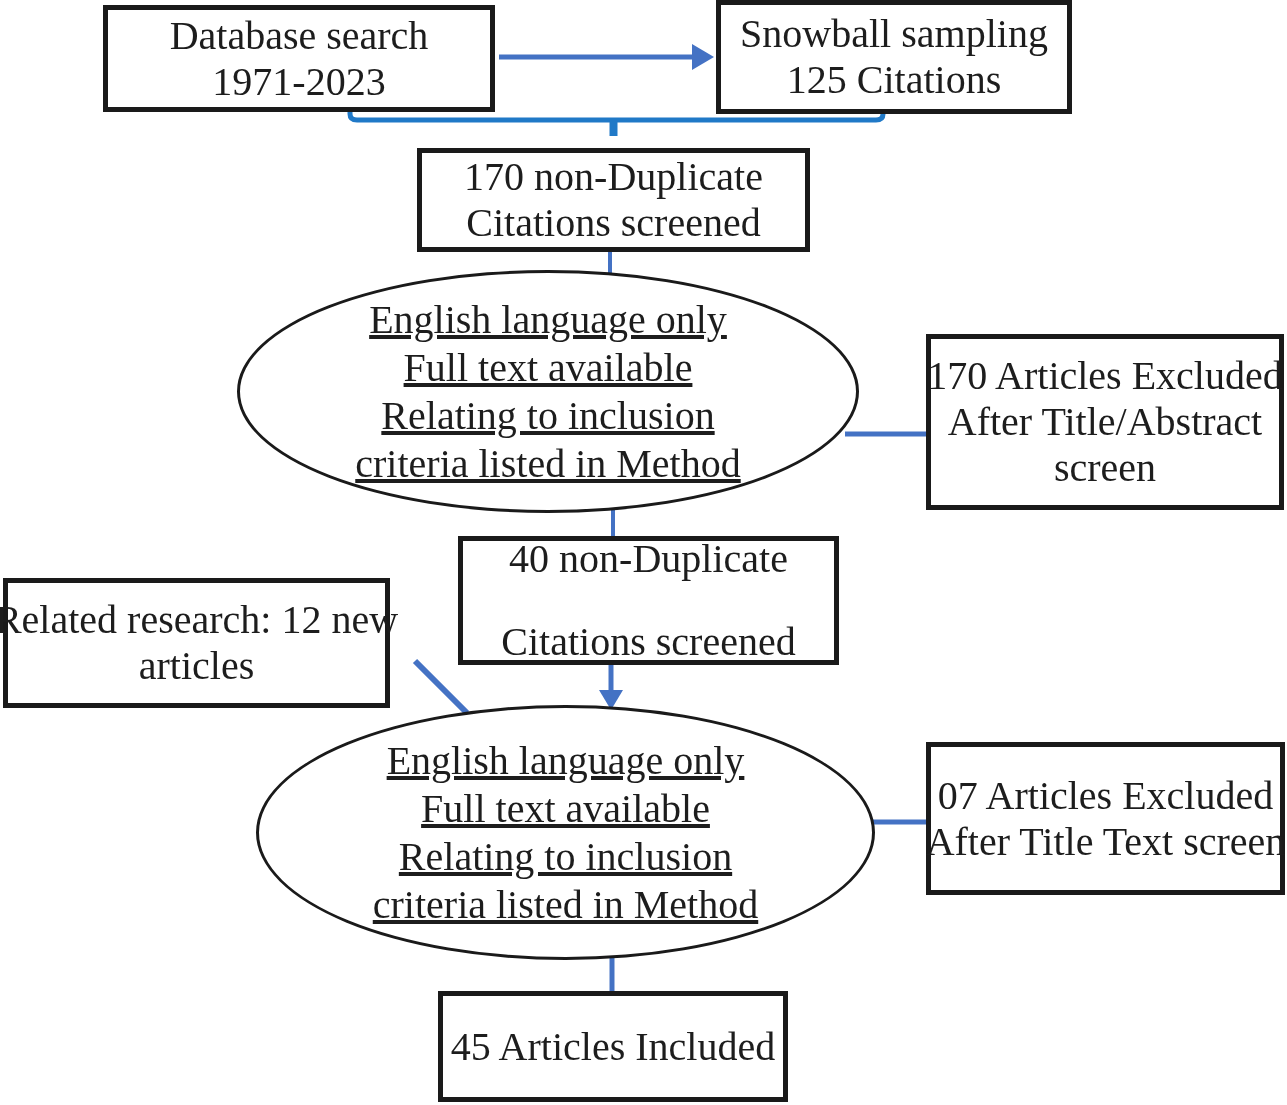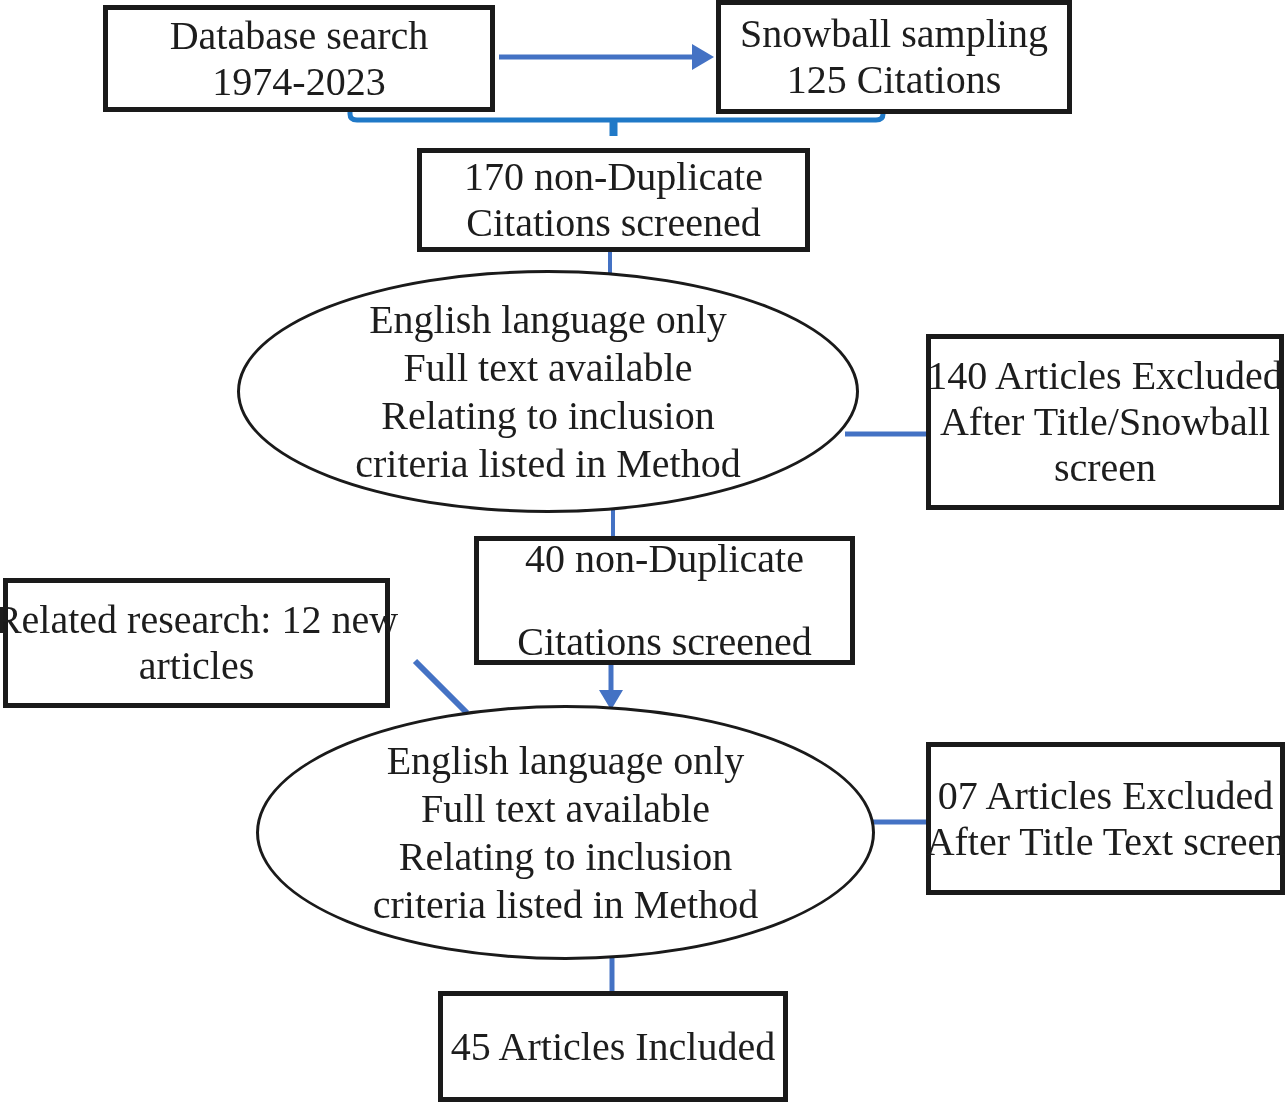--- a/index.html
+++ b/index.html
@@ -32,20 +32,21 @@
     align-items: center;
     text-align: center;
     z-index: 2;
   }
   .rect {
     border: 5px solid #1a1a1a;
   }
   .ellipse {
     border: 3px solid #1a1a1a;
     border-radius: 50%;
+    text-decoration: underline;
   }
   .node .line {
     font-size: 40px;
     line-height: 46px;
     white-space: nowrap;
   }
   .ellipse .line {
     line-height: 48px;
   }
 </style>
@@ -73,47 +74,47 @@
 
     <line x1="415" y1="661" x2="467" y2="713" stroke-width="6" stroke="#4472C4"></line>
 
     <line x1="870" y1="822" x2="928" y2="822" stroke-width="5" stroke="#4472C4"></line>
 
     <line x1="612" y1="954" x2="612" y2="994" stroke-width="5" stroke="#4472C4"></line>
   </svg>
 
   <div class="node rect" style="left:103px; top:5px; width:392px; height:107px;">
     <div class="line">Database search</div>
-    <div class="line">1974-2023</div>
+    <div class="line">1971-2023</div>
   </div>
 
   <div class="node rect" style="left:716px; top:0px; width:356px; height:114px;">
     <div class="line">Snowball sampling</div>
     <div class="line">125 Citations</div>
   </div>
 
   <div class="node rect" style="left:417px; top:148px; width:393px; height:104px;text-align:center;">
     <div class="line">170 non-Duplicate</div>
     <div class="line">Citations screened</div>
   </div>
 
   <div class="node ellipse" style="left:237px; top:270px; width:622px; height:243px;">
     <div class="line">English language only</div>
     <div class="line">Full text available</div>
     <div class="line">Relating to inclusion</div>
     <div class="line">criteria listed in Method</div>
   </div>
 
   <div class="node rect" style="left:926px; top:334px; width:358px; height:176px;">
-    <div class="line">140 Articles Excluded</div>
-    <div class="line">After Title/Snowball</div>
+    <div class="line">170 Articles Excluded</div>
+    <div class="line">After Title/Abstract</div>
     <div class="line">screen</div>
   </div>
 
-  <div class="node rect" style="left:474px; top:536px; width:381px; height:129px;gap:37px;">
+  <div class="node rect" style="left:458px; top:536px; width:381px; height:129px;gap:37px;">
     <div class="line">40 non-Duplicate</div>
     <div class="line">Citations screened</div>
   </div>
 
   <div class="node rect" style="left:3px; top:578px; width:387px; height:130px;">
     <div class="line">Related research: 12 new</div>
     <div class="line">articles</div>
   </div>
 
   <div class="node ellipse" style="left:256px; top:705px; width:619px; height:255px;">

